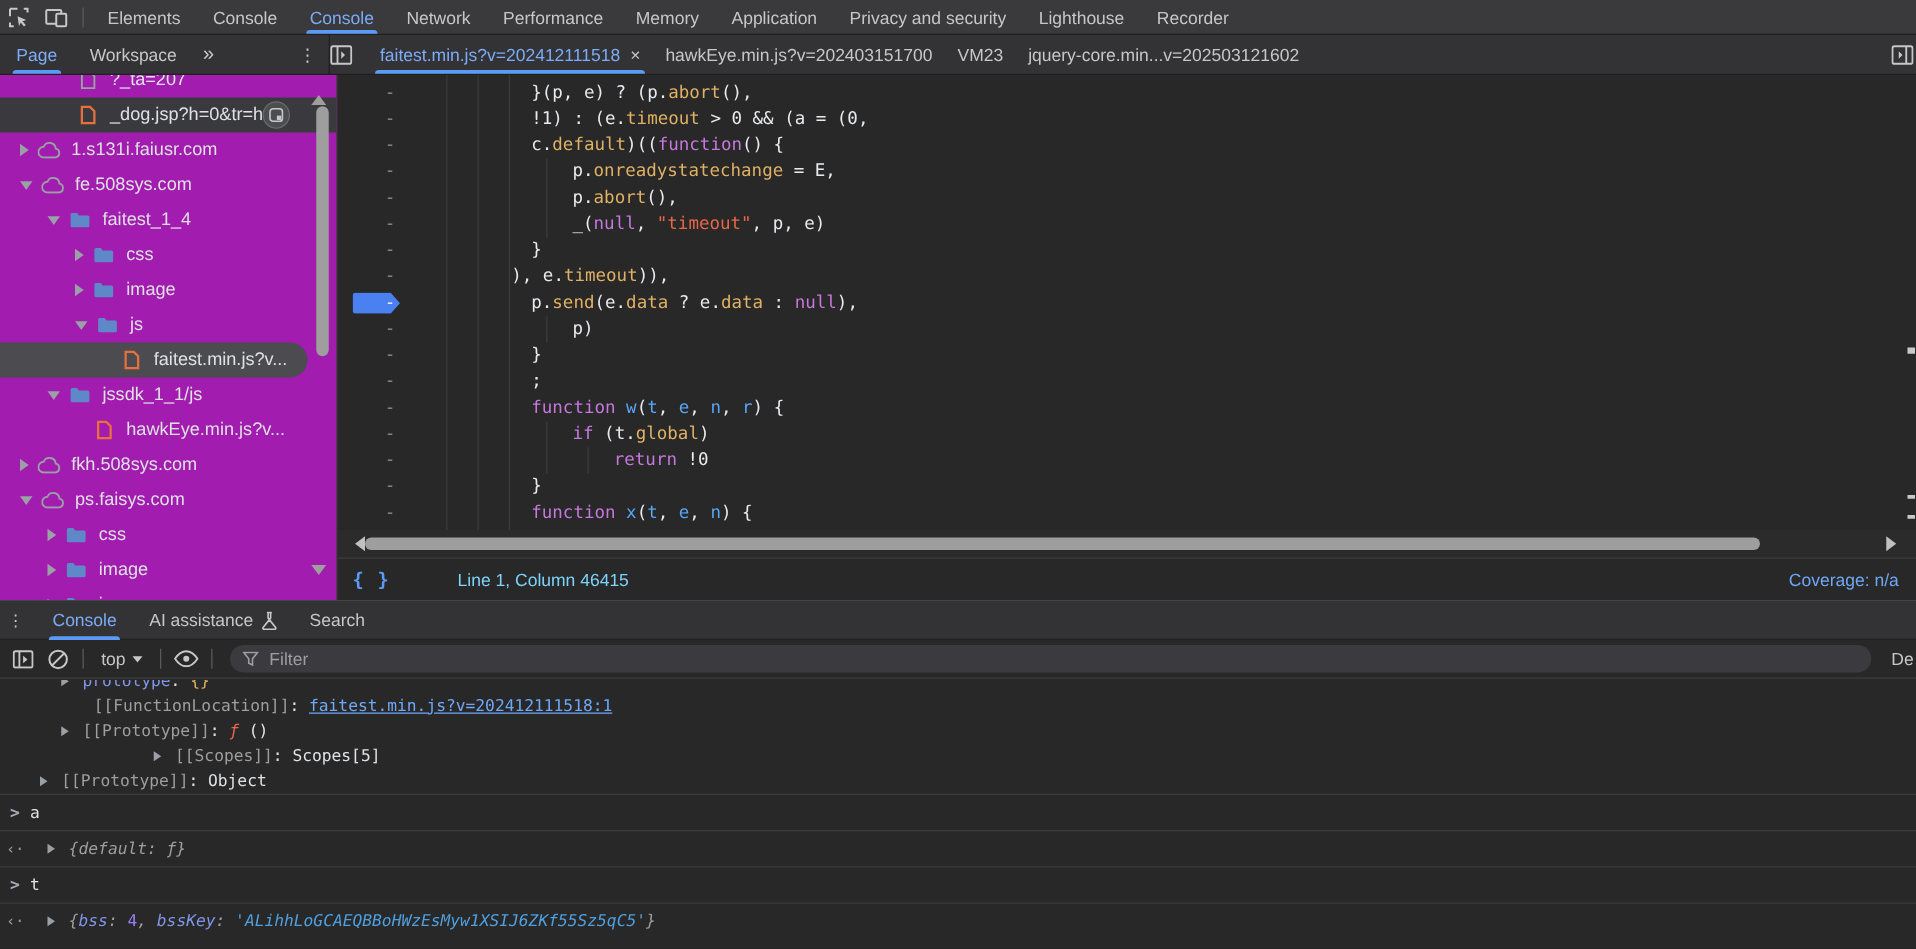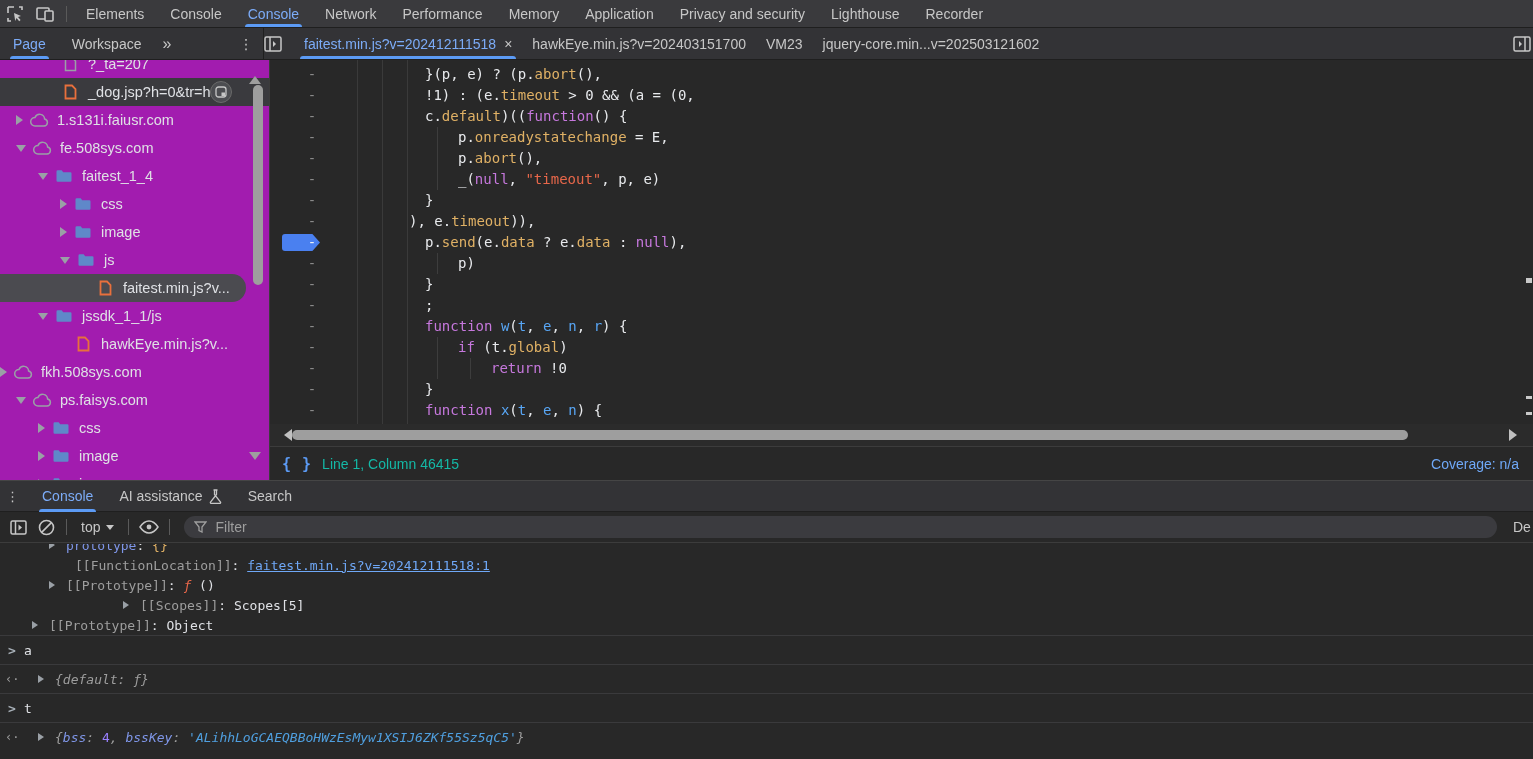--- a/index.html
+++ b/index.html
@@ -71,21 +71,21 @@
   
   .hscroll { position:absolute; left:270px; top:424px; width:1263px; height:22px; background:#2b2b2b; }
   .hs-left { position:absolute; left:8px; top:5px; width:0; height:0; border:6px solid transparent; border-right:8px solid #c0c0c0; }
   .hs-right { position:absolute; right:10px; top:5px; width:0; height:0; border:6px solid transparent; border-left:8px solid #c0c0c0; }
   .hs-th { position:absolute; left:22px; top:6px; width:1116px; height:10px; background:#9e9e9e; border-radius:5px; }
 
   
   .statusbar { position:absolute; left:270px; top:446px; width:1263px; height:34px; background:#282828;
     border-top:1px solid #3c3c3c; display:flex; align-items:center; }
   .braces { color:#5c9bf5; font-family:"DejaVu Sans Mono",monospace; font-size:15px; font-weight:bold; padding:0 10px 0 12px; letter-spacing:1px; }
-  .linecol { color:#14b8a6; }
+  .linecol { color:#7dd3fc;margin-left:44px; }
   .coverage { margin-left:auto; margin-right:14px; color:#6fa8f7; }
 
   
   .drawer { position:absolute; left:0; top:480px; width:1533px; height:279px; background:#282828; border-top:1px solid #454545; }
   .dtabs { height:31px; background:#333336; border-bottom:1px solid #1f1f1f; display:flex; align-items:center; }
   .dtabs .kebab2 { color:#c7c7c7; padding:0 10px 0 6px; font-size:13px; }
   .flask { margin-left:6px; display:inline-flex; }
   .dtoolbar { height:31px; display:flex; align-items:center; border-bottom:1px solid #3c3c3c; padding-left:4px; position:relative; }
   .dtoolbar .icnbtn { width:28px; height:26px; display:flex; align-items:center; justify-content:center; }
   .ctxsel { display:flex; align-items:center; color:#c7c7c7; padding:0 8px; }
@@ -306,21 +306,21 @@
         </div>
         <div class="trow" style="padding-left: 60px;">
           <span class="tri none"></span>
           <span class="ticon">
             <svg width="13" height="16" viewBox="0 0 13 16">
               <path d="M1.5 1.5h6.5L11.5 5v9.5h-10z" stroke="#e8703c" stroke-width="1.8" fill="none"></path>
             </svg>
           </span>
           <span>hawkEye.min.js?v...</span>
         </div>
-        <div class="trow" style="padding-left: 0;">
+        <div class="trow" style="padding-left: 16px;">
           <span class="tri closed"></span>
           <span class="ticon">
             <svg width="19" height="14" viewBox="0 0 19 14">
               <path d="M5 13h9a3.6 3.6 0 0 0 .6-7.1A5 5 0 0 0 5 4.4 3.9 3.9 0 0 0 5 13z" stroke="#9aa0a6" stroke-width="1.5" fill="none"></path>
             </svg>
           </span>
           <span>fkh.508sys.com</span>
         </div>
         <div class="trow" style="padding-left: 16px;">
           <span class="tri open"></span>

